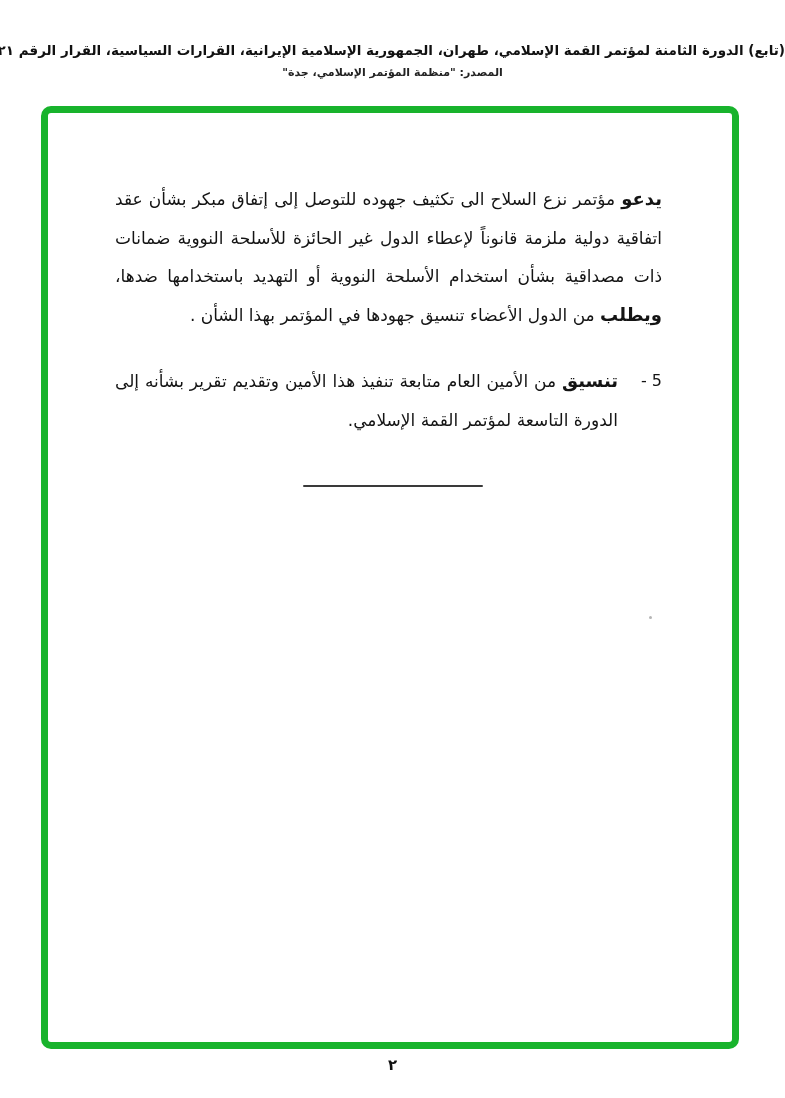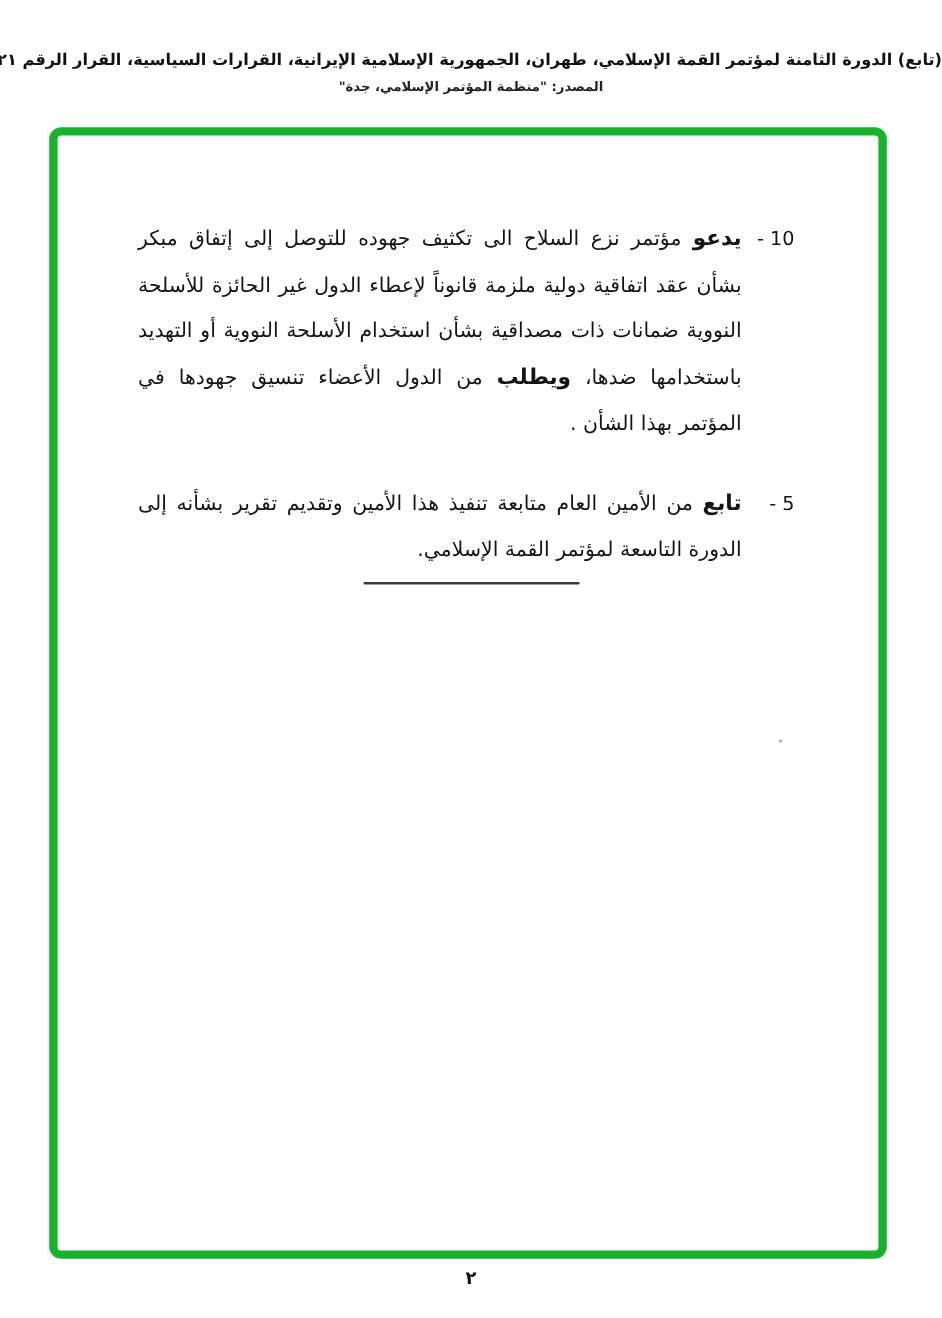--- a/index.html
+++ b/index.html
@@ -83,27 +83,26 @@
   <div class="doc-header">
     <div class="line1">(تابع) الدورة الثامنة لمؤتمر القمة الإسلامي، طهران، الجمهورية الإسلامية الإيرانية، القرارات السياسية، القرار الرقم ٨/٢١-س(ق.إ)</div>
     <div class="line2">المصدر:  "منظمة المؤتمر الإسلامي، جدة"</div>
   </div>
 
   <div class="doc-frame"></div>
 
   <div class="doc-body" dir="rtl">
 
     <div class="para">
-      <div class="para-marker">10 -</div>
       <div class="para-text"><span class="lead">يدعو</span><span> مؤتمر نزع السلاح الى تكثيف جهوده للتوصل إلى إتفاق مبكر بشأن عقد اتفاقية دولية ملزمة قانوناً لإعطاء الدول غير الحائزة للأسلحة النووية ضمانات ذات مصداقية بشأن استخدام الأسلحة النووية أو التهديد باستخدامها ضدها، </span><span class="lead">ويطلب</span><span> من الدول الأعضاء تنسيق جهودها في المؤتمر بهذا الشأن .</span></div>
     </div>
 
     <div class="para">
       <div class="para-marker">5 -</div>
-      <div class="para-text"><span class="lead">تابع</span><span> من الأمين العام متابعة تنفيذ هذا الأمين وتقديم تقرير بشأنه إلى الدورة التاسعة لمؤتمر القمة الإسلامي.</span></div>
+      <div class="para-text"><span class="lead">تنسيق</span><span> من الأمين العام متابعة تنفيذ هذا الأمين وتقديم تقرير بشأنه إلى الدورة التاسعة لمؤتمر القمة الإسلامي.</span></div>
     </div>
 
   </div>
 
   <div class="divider"></div>
 
   <div class="scan-speck"></div>
 
   <div class="page-number">٢</div>
 

